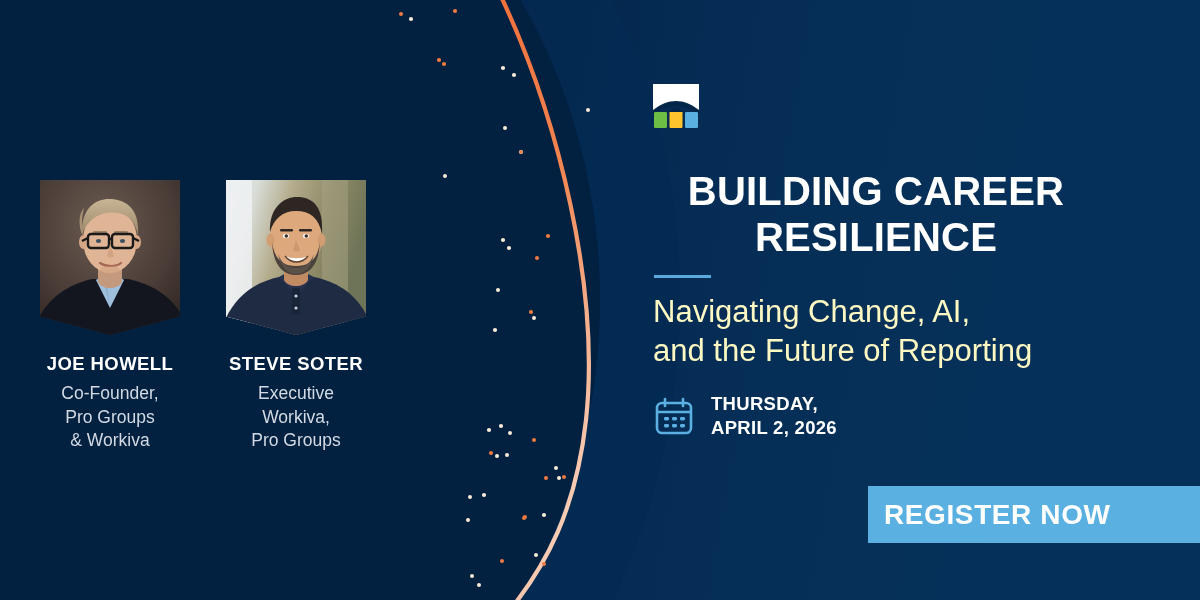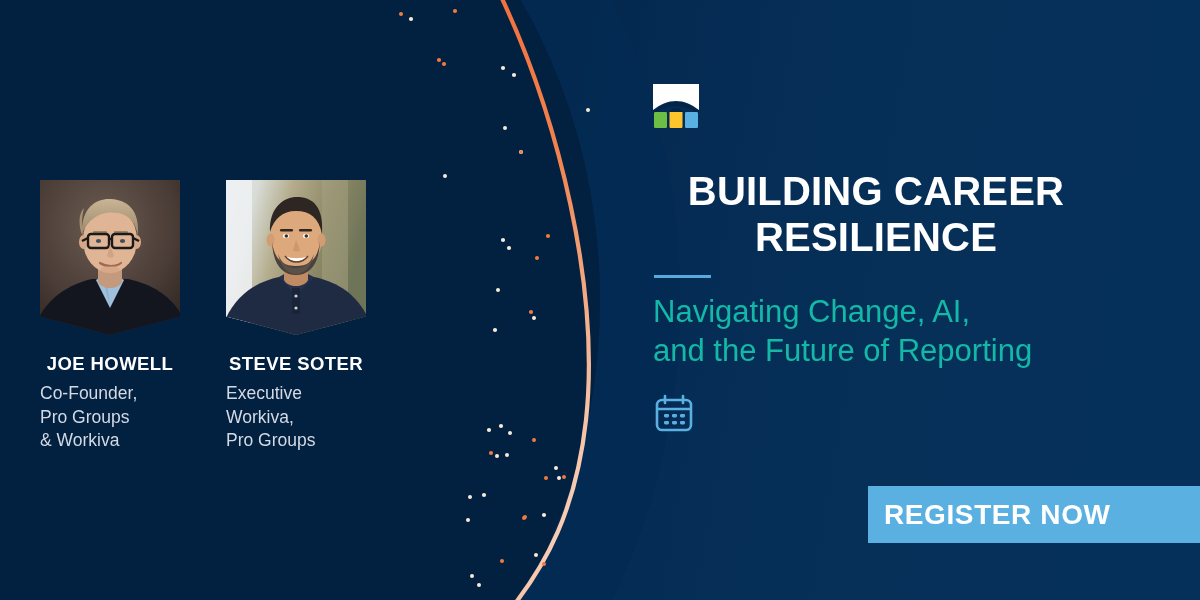--- a/index.html
+++ b/index.html
@@ -63,20 +63,21 @@
   .sp-name {
     margin-top: 18px;
     text-align: center;
     color: #ffffff;
     font-size: 18.5px;
     font-weight: bold;
     letter-spacing: .4px;
   }
   .sp-role {
     margin-top: 7px;
+    text-align: center;
     color: #d3dae3;
     font-size: 17.5px;
     line-height: 1.35;
     font-weight: normal;
     white-space: pre-line;
   }
   
   .logo-wrap {
     position: absolute; left: 653px; top: 84px;
     width: 46px; height: 44px;
@@ -97,21 +98,21 @@
   .divider {
     position: absolute;
     left: 654px; top: 275px;
     width: 57px; height: 3px;
     background: #5aa9dc;
   }
   .subtitle {
     position: absolute;
     left: 653px; top: 292px;
     width: 500px;
-    color: #14b8a6;
+    color: #fef9c3;
     font-size: 31px;
     line-height: 1.26;
     font-weight: normal;
     white-space: pre-line;
   }
   .date-row {
     position: absolute;
     left: 653px; top: 392px;
     display: flex;
     align-items: center;
@@ -359,17 +360,19 @@
         <g fill="#5bb0e2">
           <rect x="11" y="22" width="5" height="3.4" rx="1.3"></rect>
           <rect x="19" y="22" width="5" height="3.4" rx="1.3"></rect>
           <rect x="27" y="22" width="5" height="3.4" rx="1.3"></rect>
           <rect x="11" y="29" width="5" height="3.4" rx="1.3"></rect>
           <rect x="19" y="29" width="5" height="3.4" rx="1.3"></rect>
           <rect x="27" y="29" width="5" height="3.4" rx="1.3"></rect>
         </g>
       </svg>
     </span>
+    <span class="date-text">THURSDAY,
+APRIL 2, 2026</span>
   </div>
 
   <button class="register-btn">REGISTER NOW</button>
 
 </div>
 
 </body></html>

